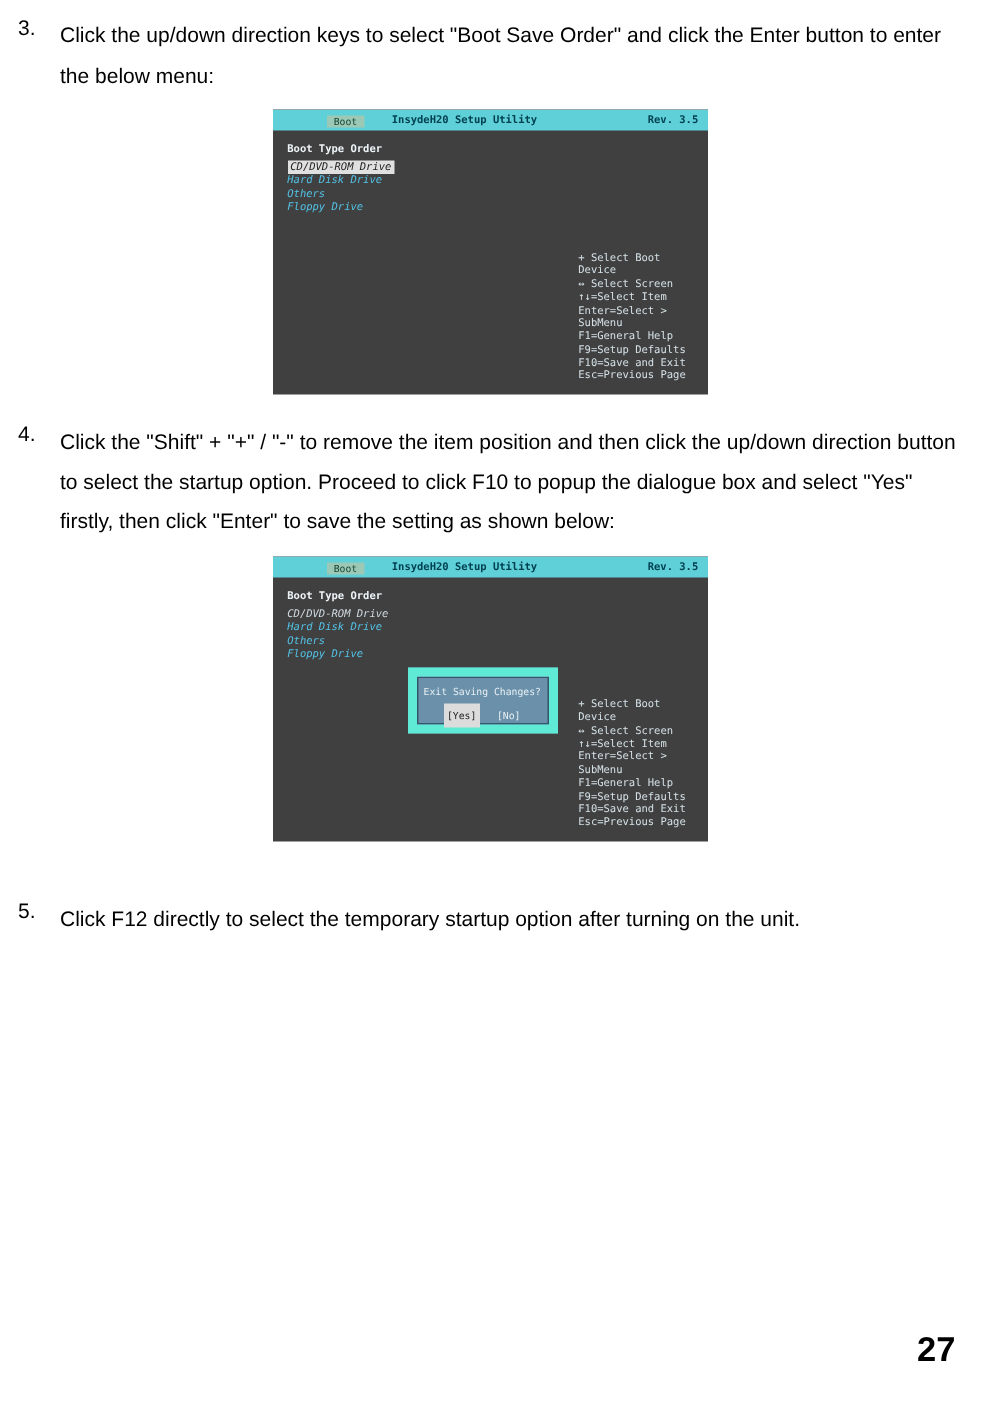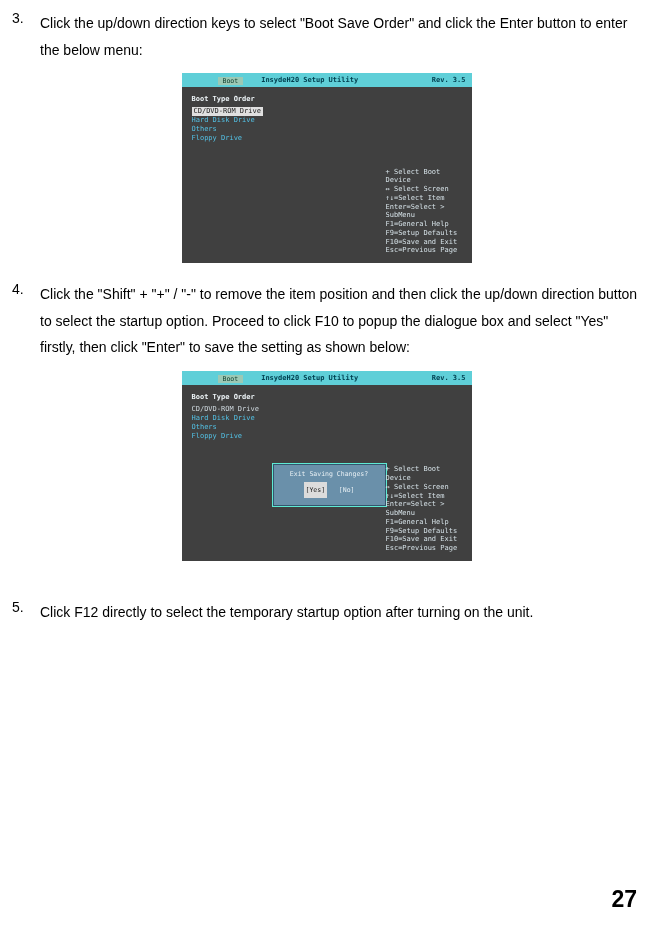--- a/index.html
+++ b/index.html
@@ -62,45 +62,46 @@
     padding: 8px 6px 6px 10px;
   }
   .bios-header {
     color: #eef5f8;
     font-weight: bold;
     margin-bottom: 4px;
   }
   .bios-line {
     line-height: 1.3;
     color: #cfd9df;
+    font-style: italic;
   }
   .bios-selected {
     background: #e0e0e0;
     color: #222;
     display: inline-block;
     padding: 0 2px;
   }
   .bios-blue { color: #53c2e6; }
   .bios-help {
     position: absolute;
     right: 6px;
     bottom: 8px;
     width: 120px;
     text-align: left;
     color: #d4e0e6;
   }
   .bios-help div { line-height: 1.25; margin-left: 40px; }
   .dialog {
     position: absolute;
-    top: 92px;
+    top: 74px;
     left: 90px;
-    width: 115px;
+    width: 100px;
     height: 44px;
     background: #6a90aa;
-    border: 1px solid #5eead4;
+    border: 6px solid #5eead4;
     box-shadow: 0 0 0 1px #34566d inset;
     text-align: center;
     padding-top: 6px;
     box-sizing: border-box;
   }
   .dialog-title {
     color: #e8f0f4;
     font-size: 6.5px;
     margin-bottom: 8px;
   }

